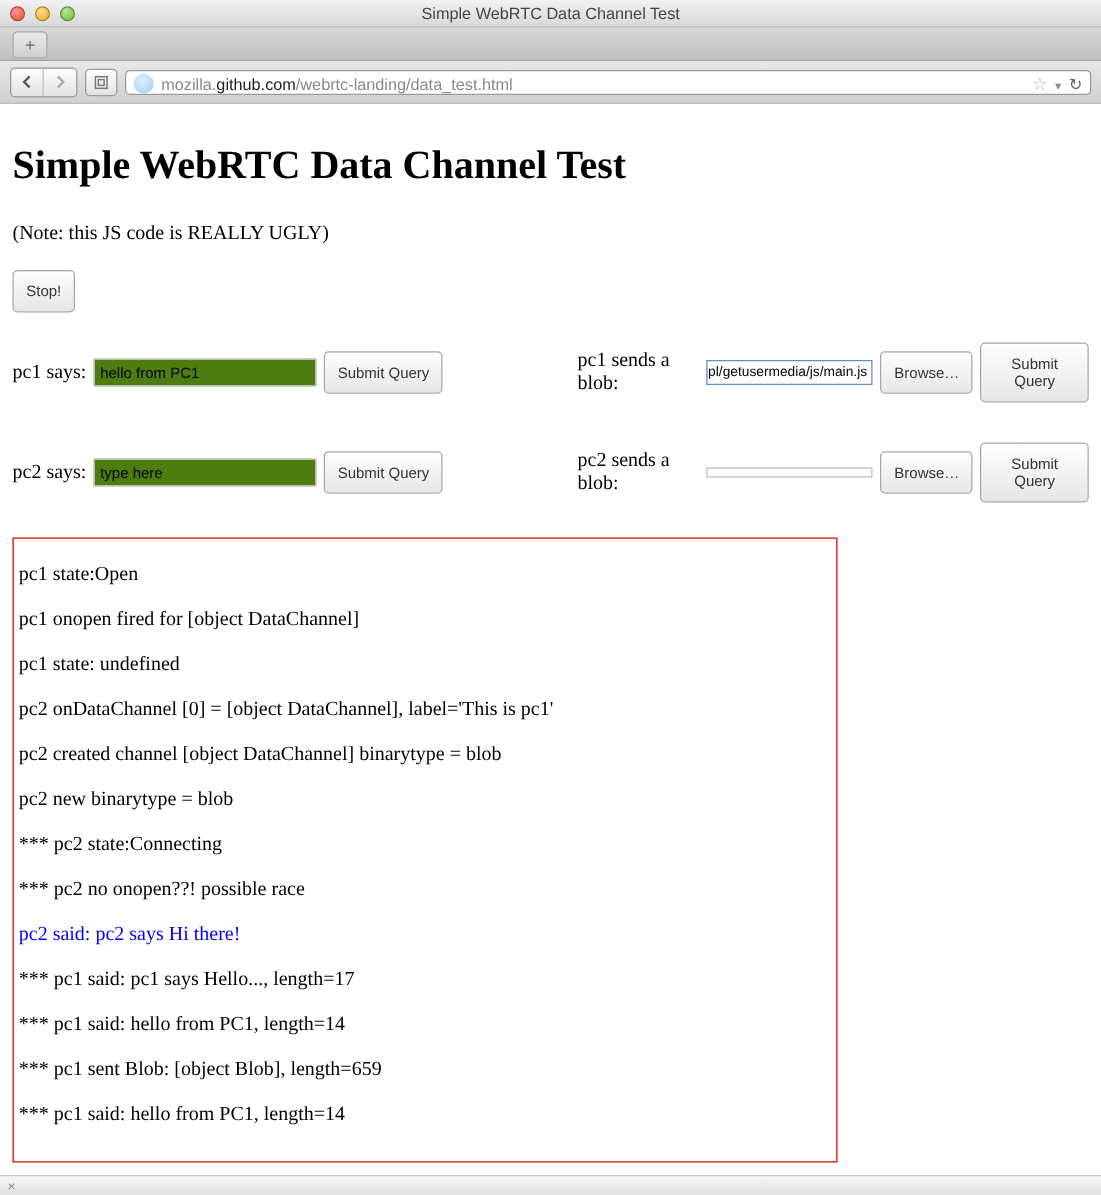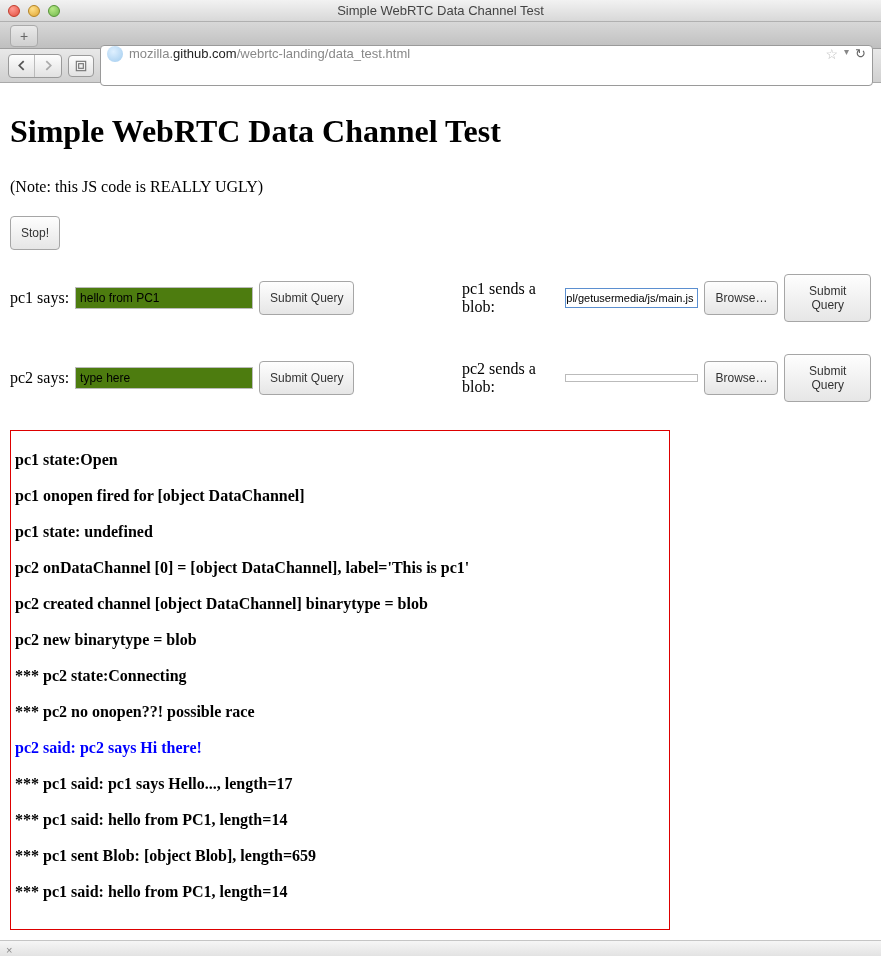--- a/index.html
+++ b/index.html
@@ -127,26 +127,26 @@
       height: 22px;
       border: 1px solid #9a9a9a;
       border-radius: 4px;
       background: linear-gradient(to bottom, #fdfdfd, #e2e2e2);
       display: flex;
       align-items: center;
       justify-content: center;
     }
     .urlbar {
       flex: 1;
-      height: 41px;
+      height: 20px;
       border: 1px solid #9a9a9a;
       border-radius: 4px;
       background: #fff;
       display: flex;
-      align-items: flex-start;
+      align-items: flex-end;
       padding: 0 6px;
       gap: 6px;
       color: #555;
       font-size: 13px;
     }
     .urlbar .globe {
       width: 16px;
       height: 16px;
       border-radius: 50%;
       background: radial-gradient(circle at 40% 35%, #dff0ff, #a0cbee);
@@ -229,21 +229,20 @@
     .log-box {
       margin-top: 28px;
       width: 660px;
       height: 500px;
       border: 1px solid #d00;
       overflow-y: scroll;
       padding: 0;
       font-family: serif;
       font-size: 16px;
       position: relative;
-      font-weight: bold;
     }
     .log-inner {
       padding: 2px 4px;
     }
     .log-line {
       margin: 18px 0;
       white-space: nowrap;
     }
     .log-line.blue { color: #0000ff; }
     .log-line.red { color: #000000; }

